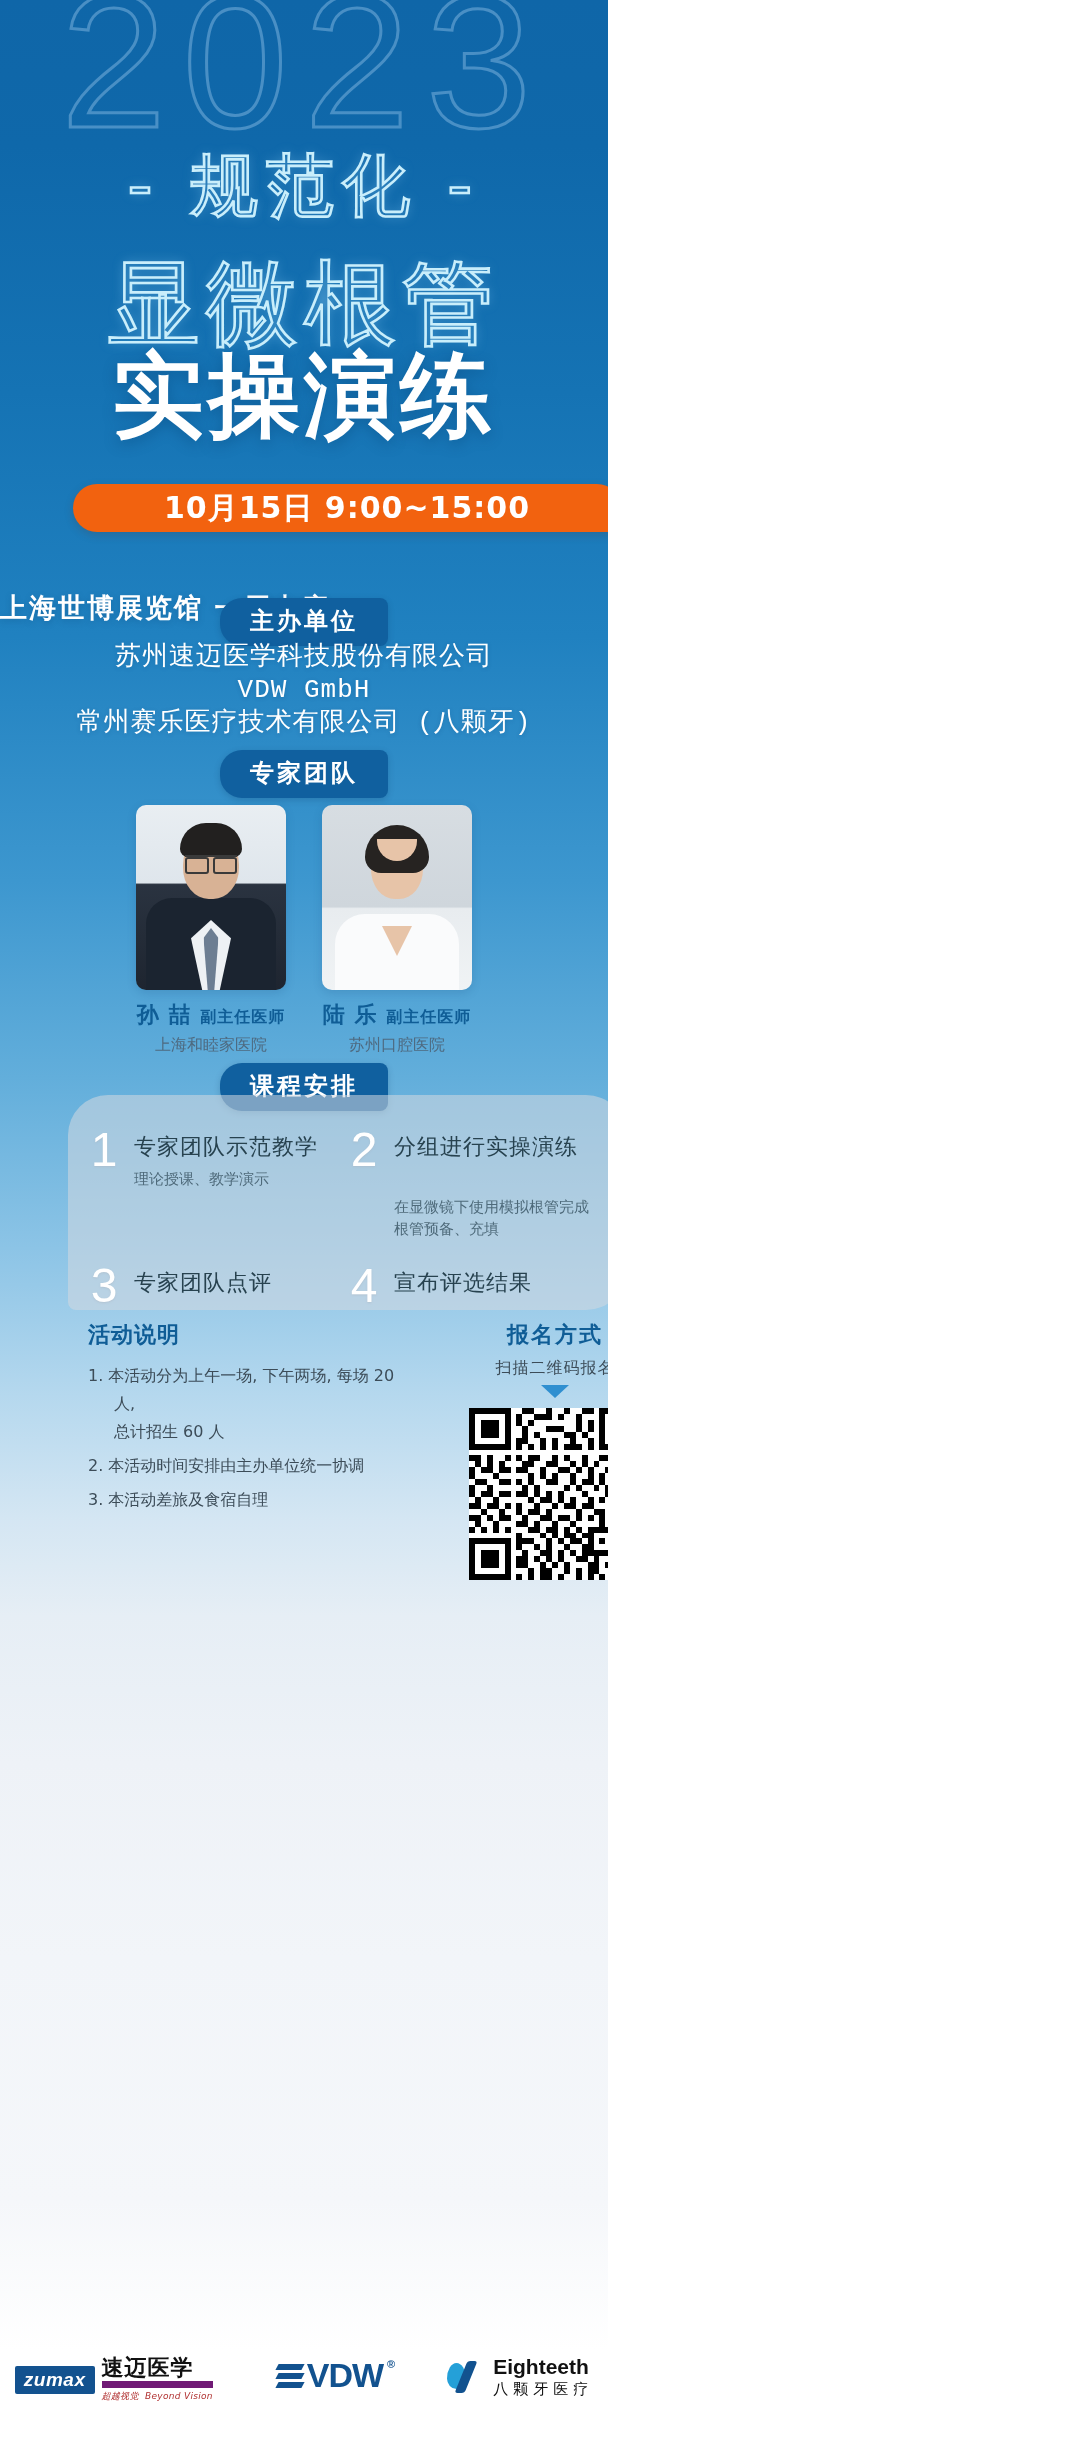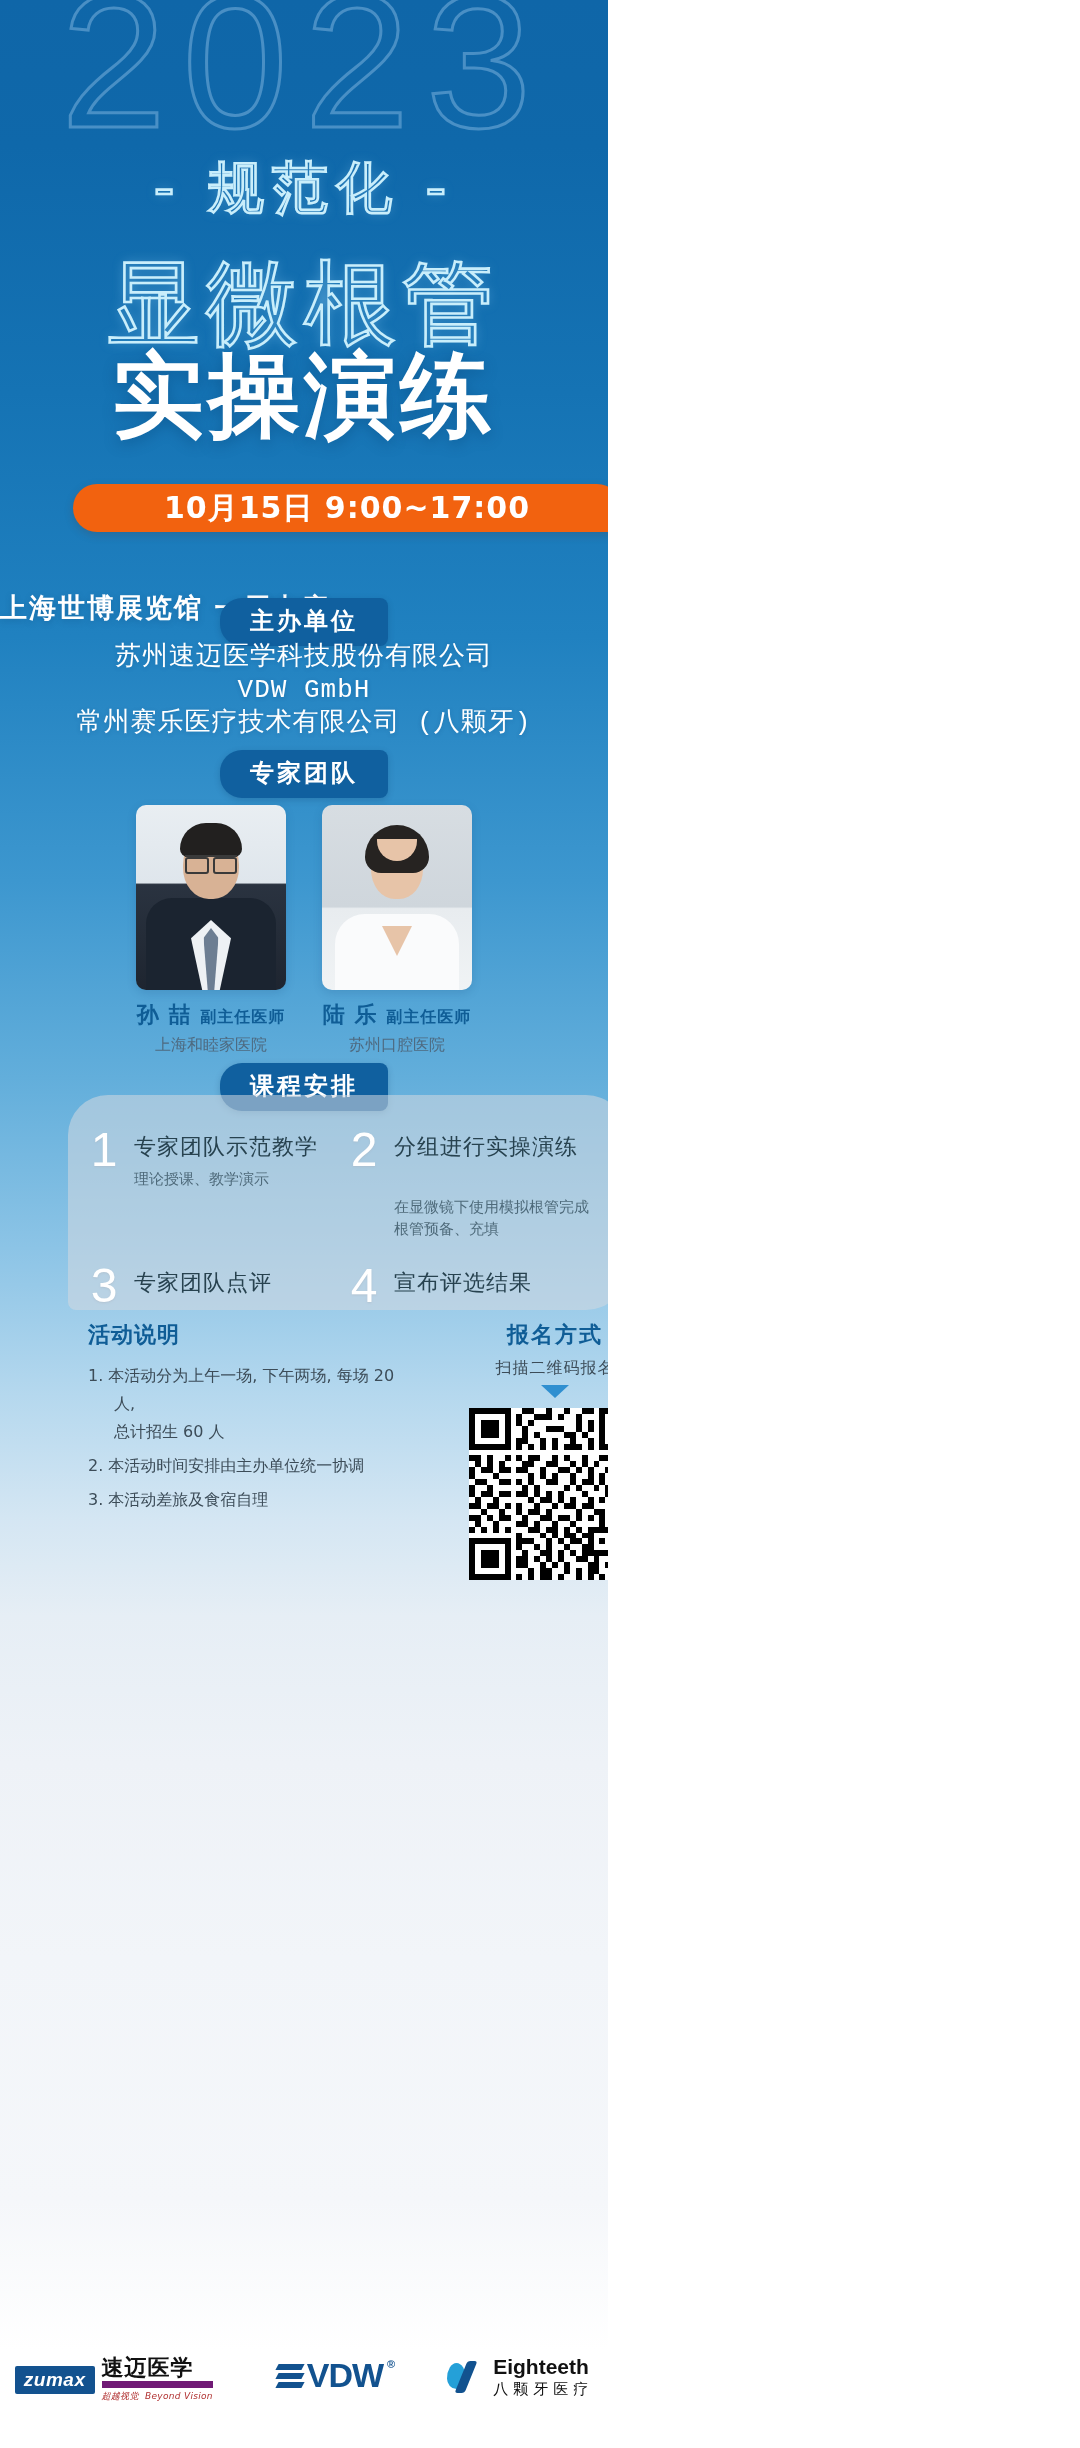--- a/index.html
+++ b/index.html
@@ -57,21 +57,21 @@
     left:0; right:0;
     text-align:center;
     color:transparent;
     -webkit-text-stroke:2.6px #c9eefb;
     font-weight:400;
     font-family:"DejaVu Sans","Liberation Sans",sans-serif;
     letter-spacing:4px;
     line-height:1;
     text-shadow:0 0 12px rgba(160,220,255,0.35);
   }
-  #t-line1 { top:160px; font-size:56px; letter-spacing:8px;text-align:center; }
+  #t-line1 { top:152px; font-size:68px; letter-spacing:8px;text-align:center; }
   #t-line2 { top:258px; font-size:92px; letter-spacing:6px; }
 
   
   .title-solid {
     position:absolute;
     top:350px;
     left:0; right:0;
     text-align:center;
     font-size:92px;
     font-weight:bold;
@@ -377,21 +377,21 @@
 <div id="poster">
 
   <div class="year-mark">2023</div>
 
   <div class="title-outline" id="t-line1">- 规范化 -</div>
   <div class="title-outline" id="t-line2">显微根管</div>
 
   <div class="title-solid">实操演练</div>
 
   <div class="date-bar">
-    <span>10月15日  9:00~17:00</span>
+    <span>10月15日  9:00~15:00</span>
   </div>
 
   <div class="venue">上海世博展览馆 一层中庭</div>
 
   <div class="sec-badge" id="badge-host">主办单位</div>
 
   <div class="host-list">
     <div>苏州速迈医学科技股份有限公司</div>
     <div>VDW GmbH</div>
     <div>常州赛乐医疗技术有限公司 (八颗牙)</div>

